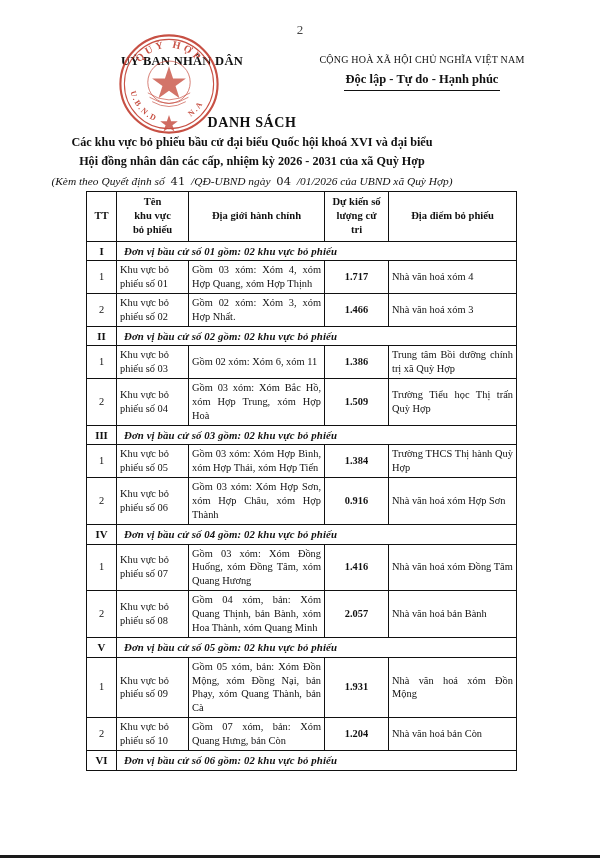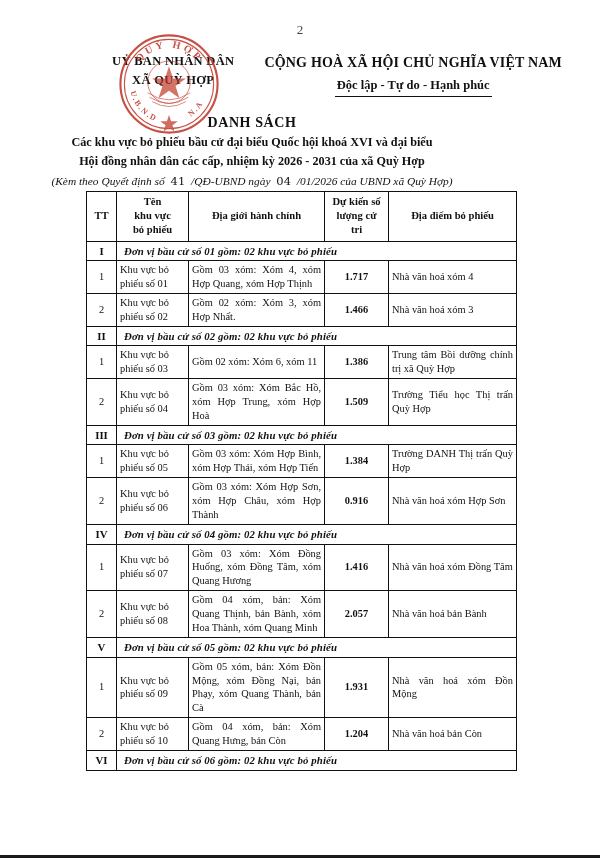--- a/index.html
+++ b/index.html
@@ -56,22 +56,22 @@
     padding-right: 38px;
   }
   .org-line {
     font-weight: bold;
     font-size: 12.5px;
     letter-spacing: .3px;
     line-height: 1.55;
     white-space: nowrap;
   }
   .nation-line {
-    font-weight: bold;
-    font-size: 14px;
+    font-weight: normal;
+    font-size: 10px;
     letter-spacing: .2px;
     line-height: 1.5;
     white-space: nowrap;
   }
   .motto {
     font-weight: bold;
     font-size: 12.5px;
     line-height: 1.5;
     display: inline-block;
     border-bottom: 1.2px solid #111;
@@ -208,21 +208,20 @@
 </head>
 <body>
 
 <div class="page">
 
   <div class="page-number">2</div>
 
   <div class="header">
     <div class="header-left">
       <div class="org-line">UỶ BAN NHÂN DÂN</div>
-      <div class="org-line">XÃ QUỲ HỢP</div>
     </div>
     <div class="header-right">
       <div class="nation-line">CỘNG HOÀ XÃ HỘI CHỦ NGHĨA VIỆT NAM</div>
       <div class="motto">Độc lập - Tự do - Hạnh phúc</div>
     </div>
   </div>
 
   <svg class="stamp" viewBox="0 0 120 120" aria-hidden="true">
     <g fill="none" stroke="#c0392b" stroke-width="2.4">
       <circle cx="60" cy="60" r="55"></circle>
@@ -329,21 +328,21 @@
           </tr>
           <tr class="section">
             <td class="sec-num">III</td>
             <td class="sec-label" colspan="4">Đơn vị bầu cử số 03 gồm: 02 khu vực bỏ phiếu</td>
           </tr>
           <tr>
             <td class="tt">1</td>
             <td class="name">Khu vực bỏ phiếu số 05</td>
             <td class="area">Gồm 03 xóm: Xóm Hợp Bình, xóm Hợp Thái, xóm Hợp Tiến</td>
             <td class="count">1.384</td>
-            <td class="place">Trường DANH Thị trấn Quỳ Hợp</td>
+            <td class="place">Trường THCS Thị hành Quỳ Hợp</td>
           </tr>
           <tr>
             <td class="tt">2</td>
             <td class="name">Khu vực bỏ phiếu số 06</td>
             <td class="area">Gồm 03 xóm: Xóm Hợp Sơn, xóm Hợp Châu, xóm Hợp Thành</td>
             <td class="count">0.916</td>
             <td class="place">Nhà văn hoá xóm Hợp Sơn</td>
           </tr>
           <tr class="section">
             <td class="sec-num">IV</td>
@@ -370,21 +369,21 @@
           <tr>
             <td class="tt">1</td>
             <td class="name">Khu vực bỏ phiếu số 09</td>
             <td class="area">Gồm 05 xóm, bản: Xóm Đồn Mộng, xóm Đồng Nại, bản Phạy, xóm Quang Thành,  bản Cà</td>
             <td class="count">1.931</td>
             <td class="place">Nhà văn hoá xóm Đồn Mộng</td>
           </tr>
           <tr>
             <td class="tt">2</td>
             <td class="name">Khu vực bỏ phiếu số 10</td>
-            <td class="area">Gồm 04 xóm, bản: Xóm Quang Hưng, bản Còn</td>
+            <td class="area">Gồm 07 xóm, bản: Xóm Quang Hưng, bản Còn</td>
             <td class="count">1.204</td>
             <td class="place">Nhà văn hoá bản Còn</td>
           </tr>
           <tr class="section">
             <td class="sec-num">VI</td>
             <td class="sec-label" colspan="4">Đơn vị bầu cử số 06 gồm: 02 khu vực bỏ phiếu</td>
           </tr>
         </tbody>
     </table>
   </div>

